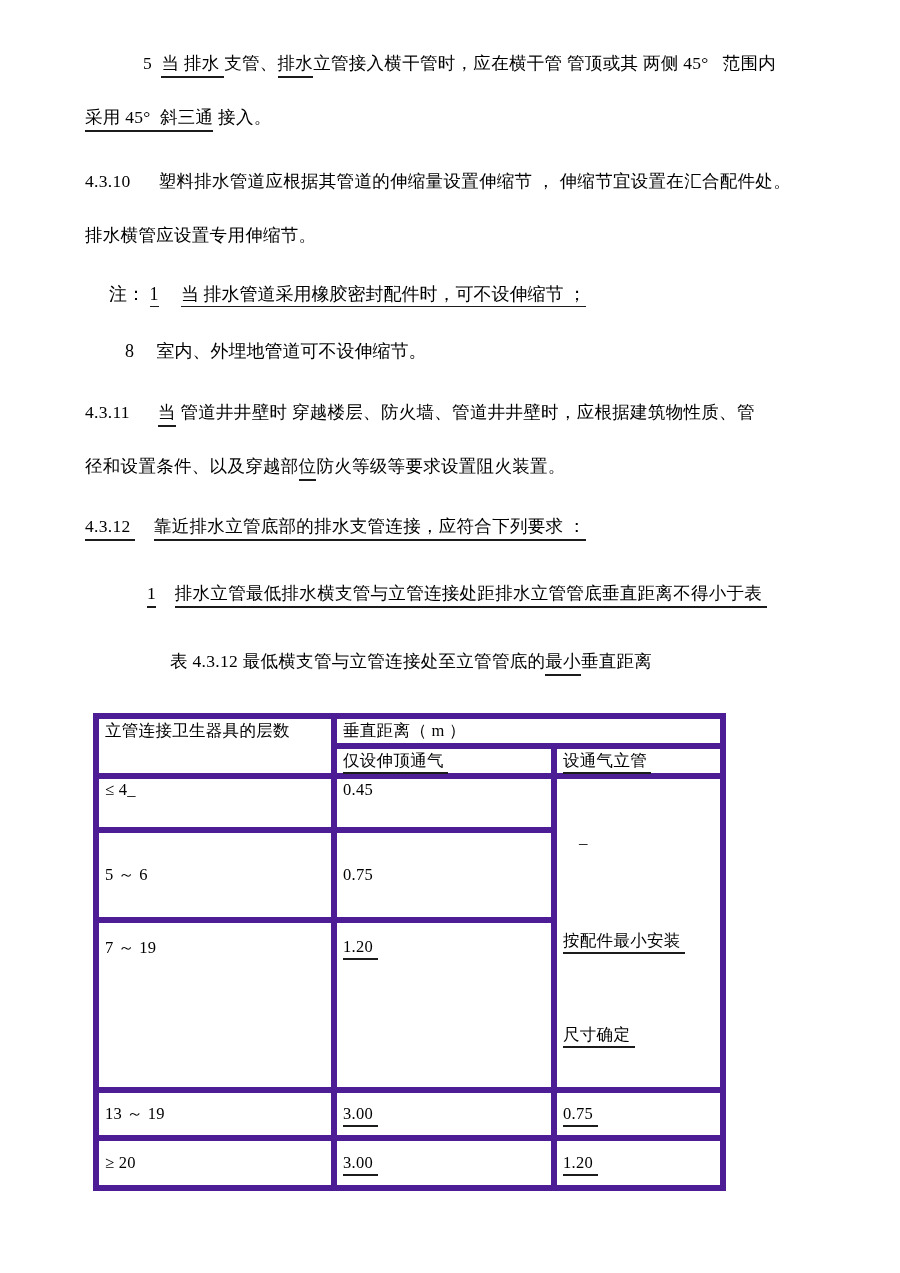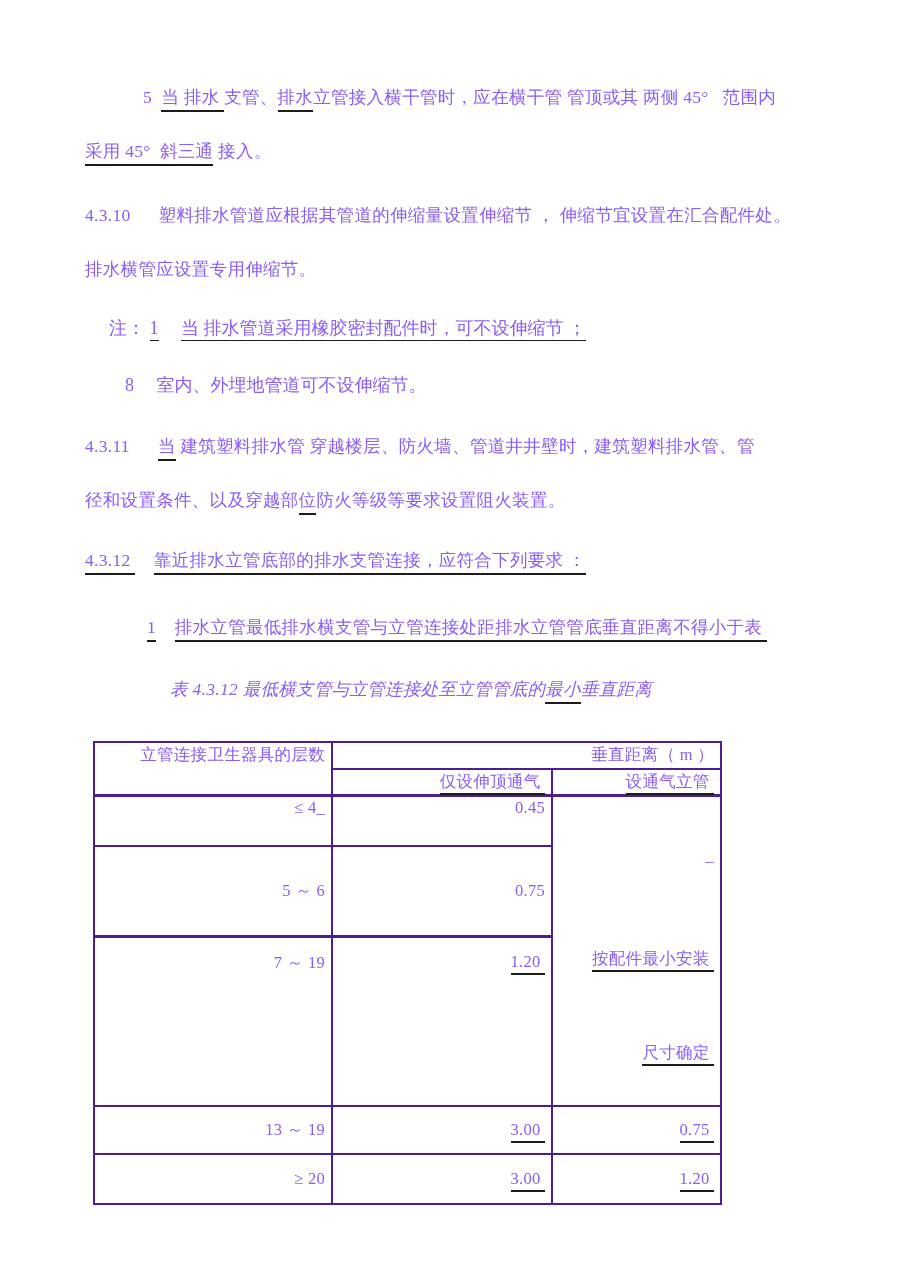--- a/index.html
+++ b/index.html
@@ -2,23 +2,23 @@
 <html><head>
 <meta charset="utf-8">
 <style>
   * { margin: 0; padding: 0; box-sizing: border-box; }
   html, body { background: #ffffff; }
   .page {
     position: relative;
     width: 900px;
     height: 1273px;
     background: #ffffff;
-    color: #8b5cf6;
+    color: #000000;
     font-family: "Liberation Serif", "DejaVu Serif", serif;
-    padding: 70px 85px 0 85px;
+    padding: 36px 85px 0 85px;
     overflow: hidden;
   }
   .body-line {
     font-size: 17.5px;
     line-height: 54px;
     white-space: pre-wrap;
     letter-spacing: 0.3px;
   }
   .u {
     border-bottom: 2px solid #1c1c1c;
@@ -36,43 +36,41 @@
   #note1 { margin-top: 22px; margin-left: 24px; }
   #note2 { margin-top: 37px; margin-left: 40px; }
 
   #clause4310 { margin-top: 10px; }
   #clause4311 { margin-top: 24px; }
   #clause4312 { margin-top: 6px; }
   #item1 { margin-top: 15px; }
   #item1 .body-line { line-height: 50px; }
 
   #tableTitle {
-    margin-top: 22px;
+    margin-top: 28px;
     margin-left: 85px;
     font-size: 17.5px;
     line-height: 30px;
     white-space: pre-wrap;
     letter-spacing: 0.3px;
-    font-style: italic;
   }
 
   #tableWrap { margin-top: 37px; margin-left: 8px; }
   table.spec {
     border-collapse: collapse;
     width: 627px;
     table-layout: fixed;
   }
   table.spec td {
-    border: 2px solid #4c1d95;
+    border: 6px solid #4c1d95;
     font-size: 16.5px;
     vertical-align: top;
     padding: 1px 6px;
     white-space: pre-wrap;
     letter-spacing: 0.3px;
-    text-align: right;
   }
   table.spec .u { border-bottom: 2px solid #1c1c1c; padding-bottom: 2px; }
   col.c1 { width: 238px; }
   col.c2 { width: 220px; }
   col.c3 { width: 169px; }
   tr.trh1 { height: 27px; }
   tr.trh2 { height: 23px; }
   tr.tr1  { height: 26px; }
   tr.tr2  { height: 47px; }
   tr.tr3  { height: 88px; }
@@ -99,21 +97,21 @@
 
   <div id="clause4310">
     <div class="body-line">4.3.10      塑料排水管道应根据其管道的伸缩量设置伸缩节 ， 伸缩节宜设置在汇合配件处。</div>
     <div class="body-line">排水横管应设置专用伸缩节。</div>
   </div>
 
   <div id="note1" class="note-line"><span>注： </span><span class="u">1</span><span>     </span><span class="u">当 排水管道采用橡胶密封配件时，可不设伸缩节 ；</span></div>
   <div id="note2" class="note-line">8     室内、外埋地管道可不设伸缩节。</div>
 
   <div id="clause4311">
-    <div class="body-line"><span>4.3.11      </span><span class="u">当</span><span> 建筑塑料排水管 穿越楼层、防火墙、管道井井壁时，建筑塑料排水管、管</span></div>
+    <div class="body-line"><span>4.3.11      </span><span class="u">当</span><span> 管道井井壁时 穿越楼层、防火墙、管道井井壁时，应根据建筑物性质、管</span></div>
     <div class="body-line"><span>径和设置条件、以及穿越部</span><span class="u">位</span><span>防火等级等要求设置阻火装置。</span></div>
   </div>
 
   <div id="clause4312">
     <div class="body-line"><span class="u">4.3.12 </span><span>    </span><span class="u">靠近排水立管底部的排水支管连接，应符合下列要求 ：</span></div>
   </div>
 
   <div id="item1">
     <div class="body-line indent-item1"><span class="u">1</span><span>    </span><span class="u">排水立管最低排水横支管与立管连接处距排水立管管底垂直距离不得小于表 </span></div>
   </div>

